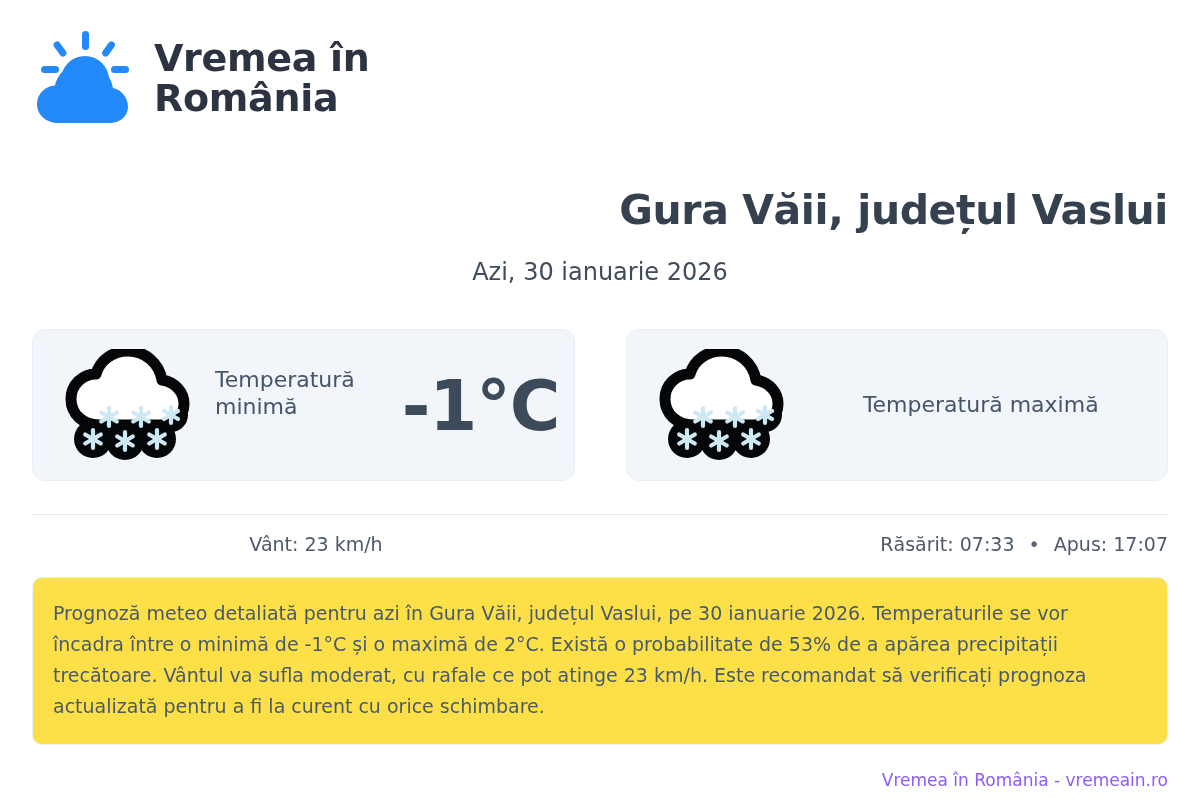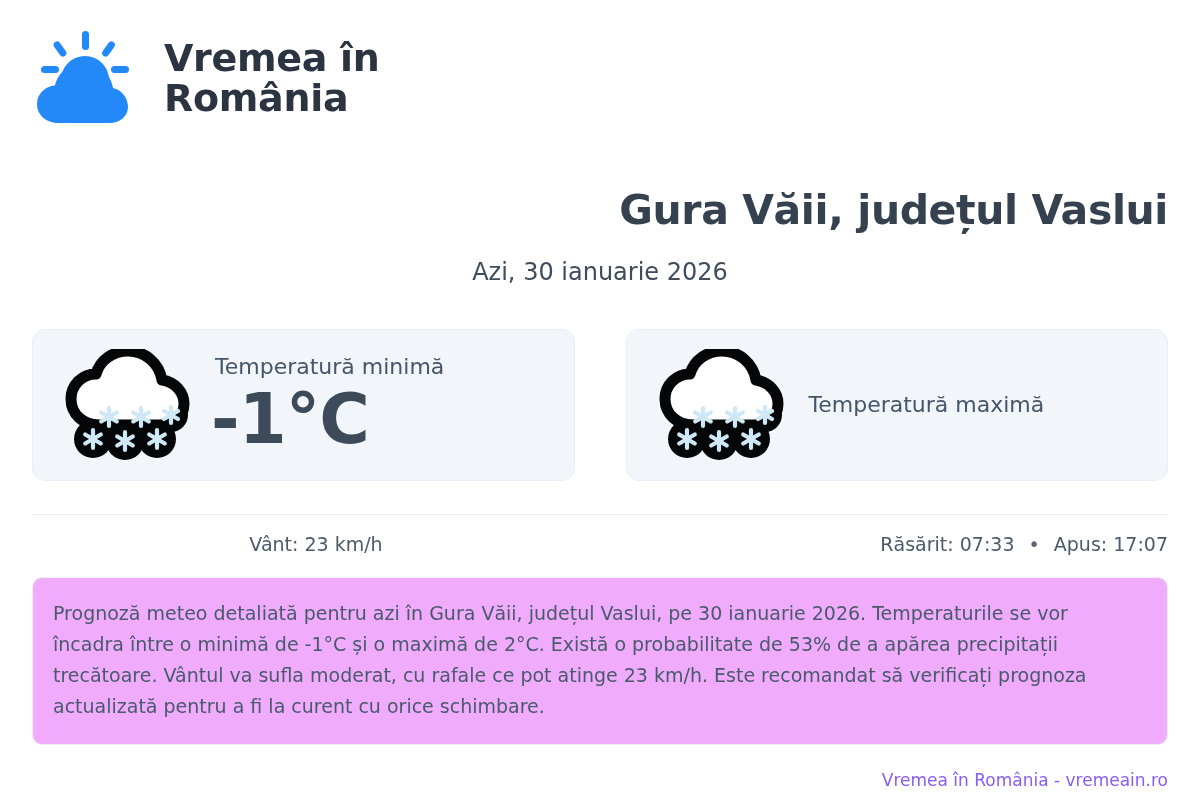--- a/index.html
+++ b/index.html
@@ -21,21 +21,21 @@
     height: 800px;
     box-sizing: border-box;
     padding: 0 32px;
     position: relative;
   }
 
   
   .brand {
     display: flex;
     align-items: center;
-    gap: 30px;
+    gap: 20px;
     padding-top: 48px;
     height: 110px;
     box-sizing: border-box;
   }
   .brand-mark {
     width: 102px;
     height: 100px;
     flex: 0 0 102px;
     position: relative;
   }
@@ -86,21 +86,21 @@
     padding: 0 14px 0 30px;
     gap: 16px;
   }
   .temp-icon {
     width: 132px;
     height: 112px;
     flex: 0 0 132px;
   }
   .temp-text {
     display: flex;
-    flex-direction: column;
+    flex-direction: row;
     justify-content: center;
     flex: 1 1 auto;
   }
   .temp-label {
     font-size: 22px;
     color: #46556a;
     line-height: 1.2;
     padding-left: 4px;
   }
   .temp-value {
@@ -132,21 +132,21 @@
   .stat.center { text-align: center; }
   .stat.right  { text-align: right; }
   .stat-sep {
     padding: 0 8px;
     color: #5a6678;
   }
 
   
   .description {
     margin-top: 22px;
-    background: #f0abfc;
+    background: #fde047;
     border: 1px solid #eef1f5;
     border-radius: 10px;
     padding: 20px 24px 22px 20px;
     font-size: 19px;
     line-height: 1.62;
     color: #495a6b;
   }
 
   
   .footer {

